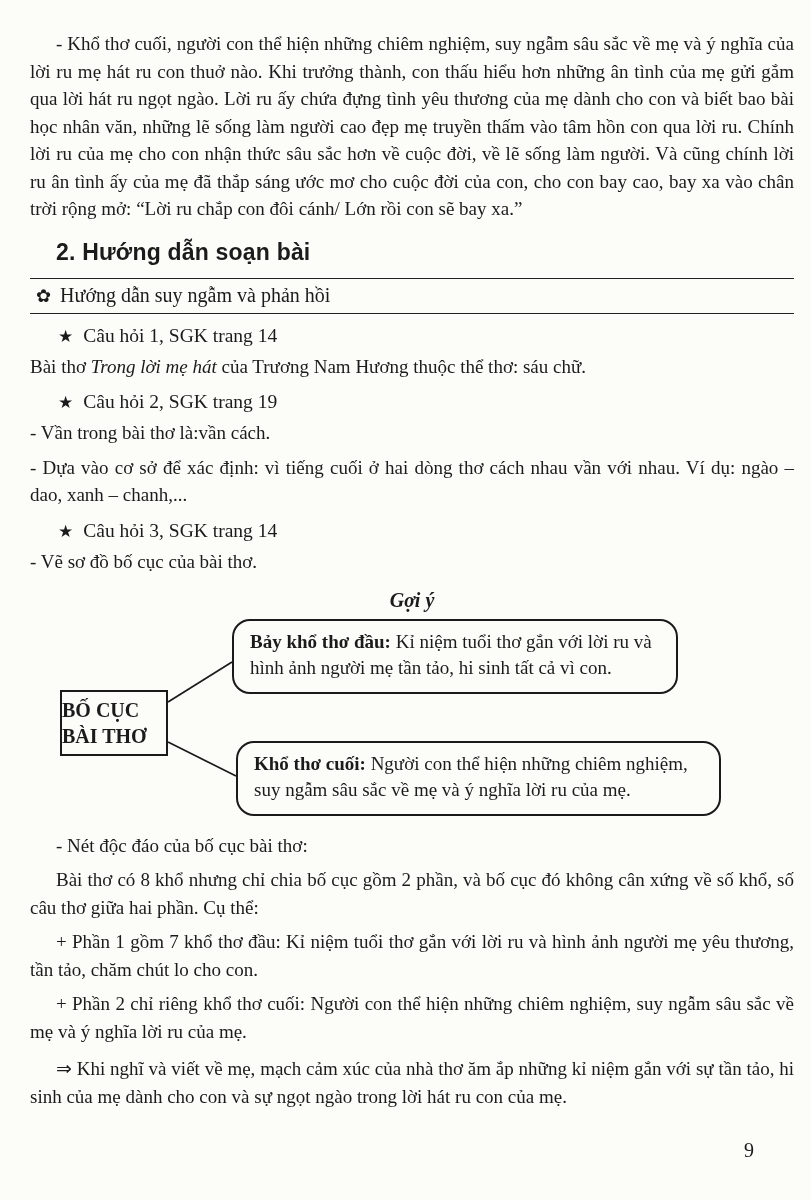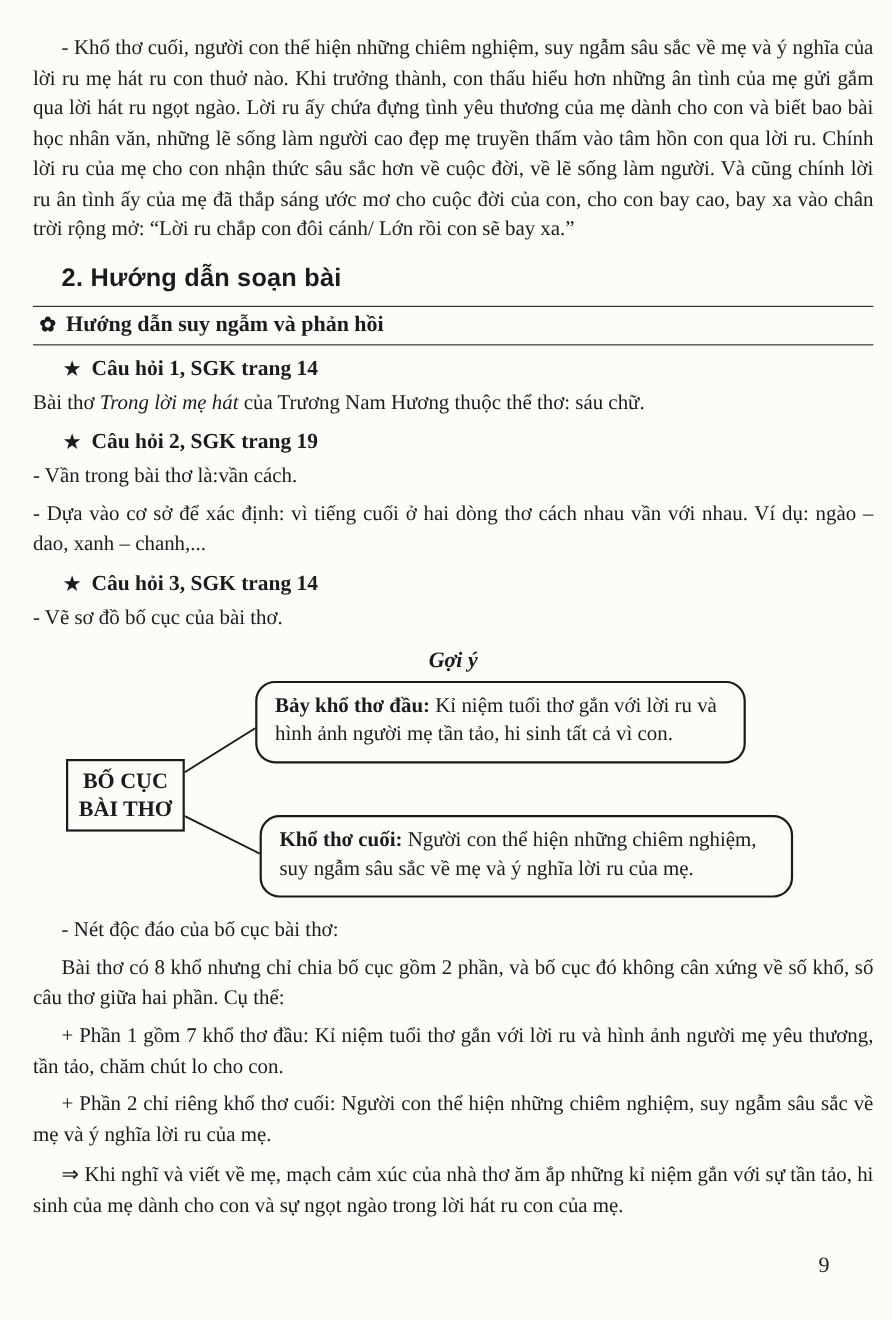--- a/index.html
+++ b/index.html
@@ -30,27 +30,27 @@
     font-size: 23px;
     font-weight: bold;
     margin: 16px 0 12px 26px;
     letter-spacing: .2px;
   }
 
   .banner {
     border-top: 1.6px solid #222;
     border-bottom: 1.6px solid #222;
     padding: 5px 0 6px 6px;
-    font-weight: bold;
+    font-weight: normal;
     font-size: 20px;
   }
   .banner .flower { margin-right: 9px; font-size: 18px; }
 
   .q-title {
-    font-weight: bold;
+    font-weight: normal;
     font-size: 19.5px;
     margin: 11px 0 6px 28px;
   }
   .q-title .star { margin-right: 10px; font-size: 17px; }
 
   .hint {
     text-align: center;
     font-weight: bold;
     font-style: italic;
     font-size: 20px;
@@ -59,21 +59,21 @@
 
   .diagram { position: relative; height: 212px; }
   .connectors { position: absolute; left: 0; top: 0; pointer-events: none; }
 
   .root-box {
     position: absolute;
     left: 30px; top: 74px;
     width: 108px; height: 66px;
     border: 2px solid #1a1a1a;
     display: flex; flex-direction: column;
-    justify-content: center; align-items: center;
+    justify-content: center; align-items: flex-start;
     font-weight: bold; font-size: 20px; line-height: 1.3;
     background: #fcfcf8;
   }
   .branch {
     position: absolute;
     border: 2px solid #1a1a1a;
     border-radius: 18px;
     padding: 8px 14px 10px 16px;
     font-size: 19px;
     line-height: 1.4;

